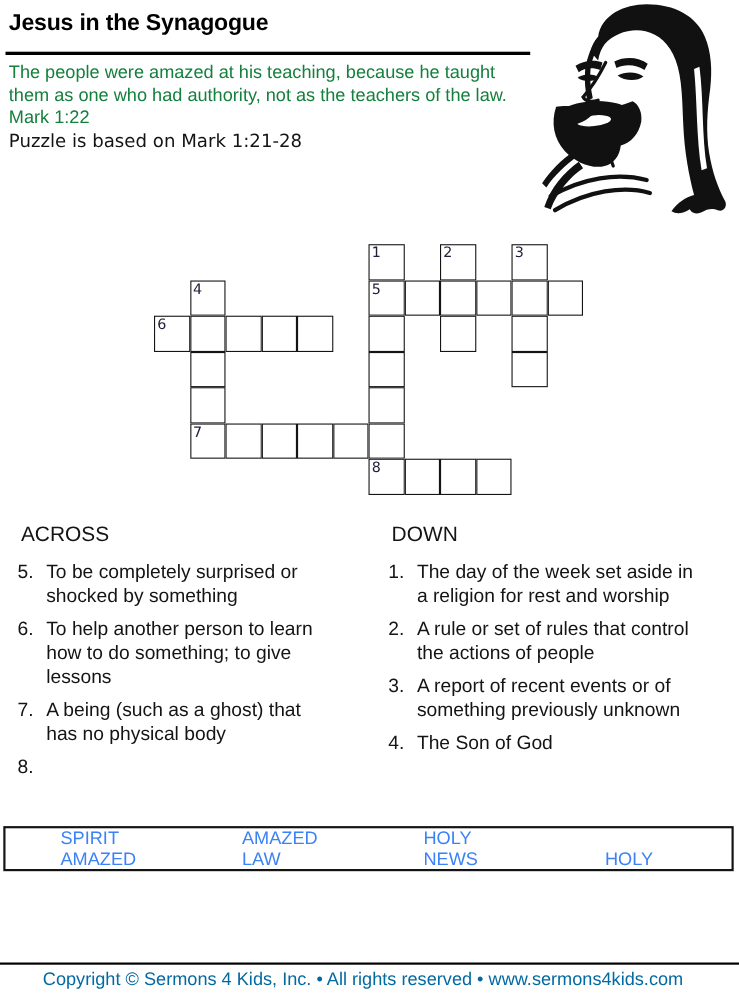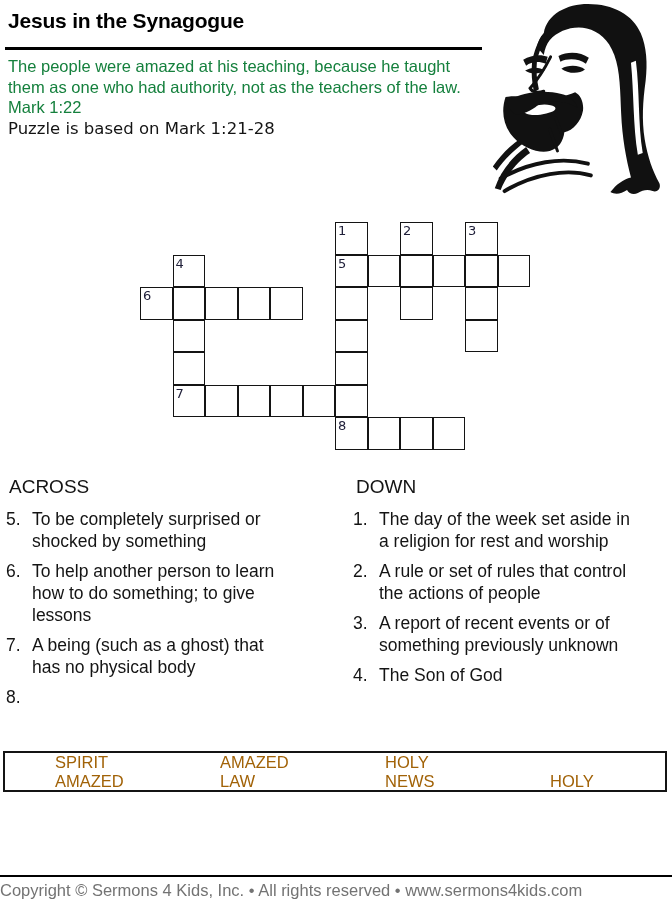--- a/index.html
+++ b/index.html
@@ -20,40 +20,40 @@
   .jesus{position:absolute;left:492px;top:2px;width:178px;height:194px;}
   .grid{position:absolute;width:392px;height:229px;}
   .cell{
     position:absolute;box-sizing:border-box;border:1px solid #141414;background:#fff;
   }
   .cellnum{
     display:block;font-family:"DejaVu Sans",sans-serif;font-size:13px;line-height:14px;
     padding:1px 0 0 2px;color:#20203a;
   }
   .clue-col{position:absolute;top:476px;width:292px;}
-  .clue-col.across{left:6px;}
+  .clue-col.across{left:16px;}
   .clue-col.down{left:353px;}
   .clue-header{font-size:19px;margin:0 0 10px 3px;color:#141414;}
   .clue{display:flex;margin-bottom:8px;font-size:17.5px;line-height:22px;color:#141414;}
   .clue-num{width:26px;flex:none;}
   .clue-text{width:258px;}
   .word-bank{
     position:absolute;left:3px;top:751px;width:664px;height:41px;
     box-sizing:border-box;border:2px solid #141414;
     display:flex;flex-direction:column;justify-content:center;
   }
   .wb-row{display:flex;}
   .wb-cell{
     width:25%;box-sizing:border-box;padding-left:50px;
-    font-size:16.5px;line-height:19px;color:#a16207;white-space:nowrap;
+    font-size:16.5px;line-height:19px;color:#3b82f6;white-space:nowrap;
   }
   .footer-rule{position:absolute;left:0;top:875px;width:672px;height:2px;background:#000;}
   .footer{
-    position:absolute;left:0;top:881px;width:660px;
-    font-size:16.5px;color:#737373;
+    position:absolute;left:0;top:881px;width:660px;text-align:center;
+    font-size:16.5px;color:#0369a1;
   }
 </style>
 </head>
 <body>
 
 <div class="page">
 
   <h1 class="title">Jesus in the Synagogue</h1>
   <div class="title-rule"></div>
 

